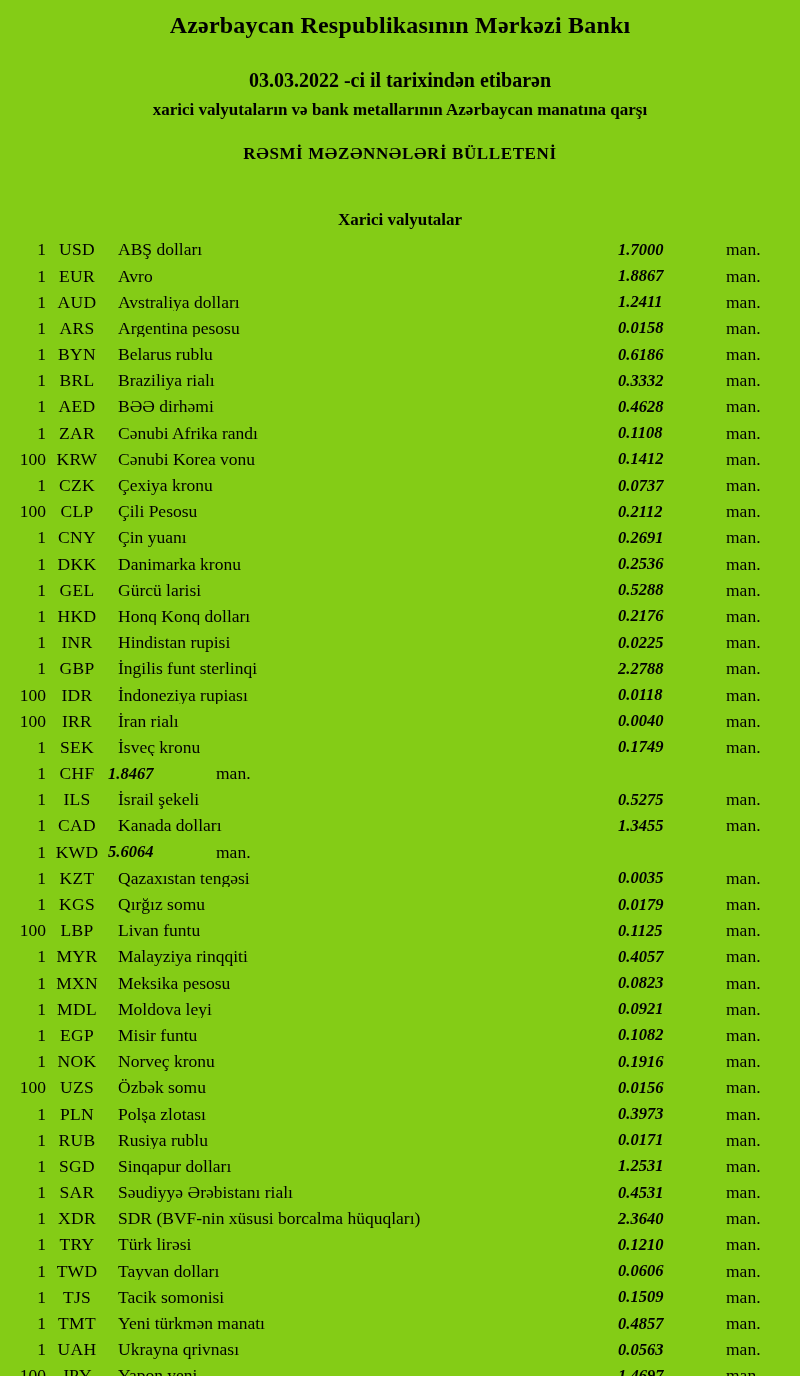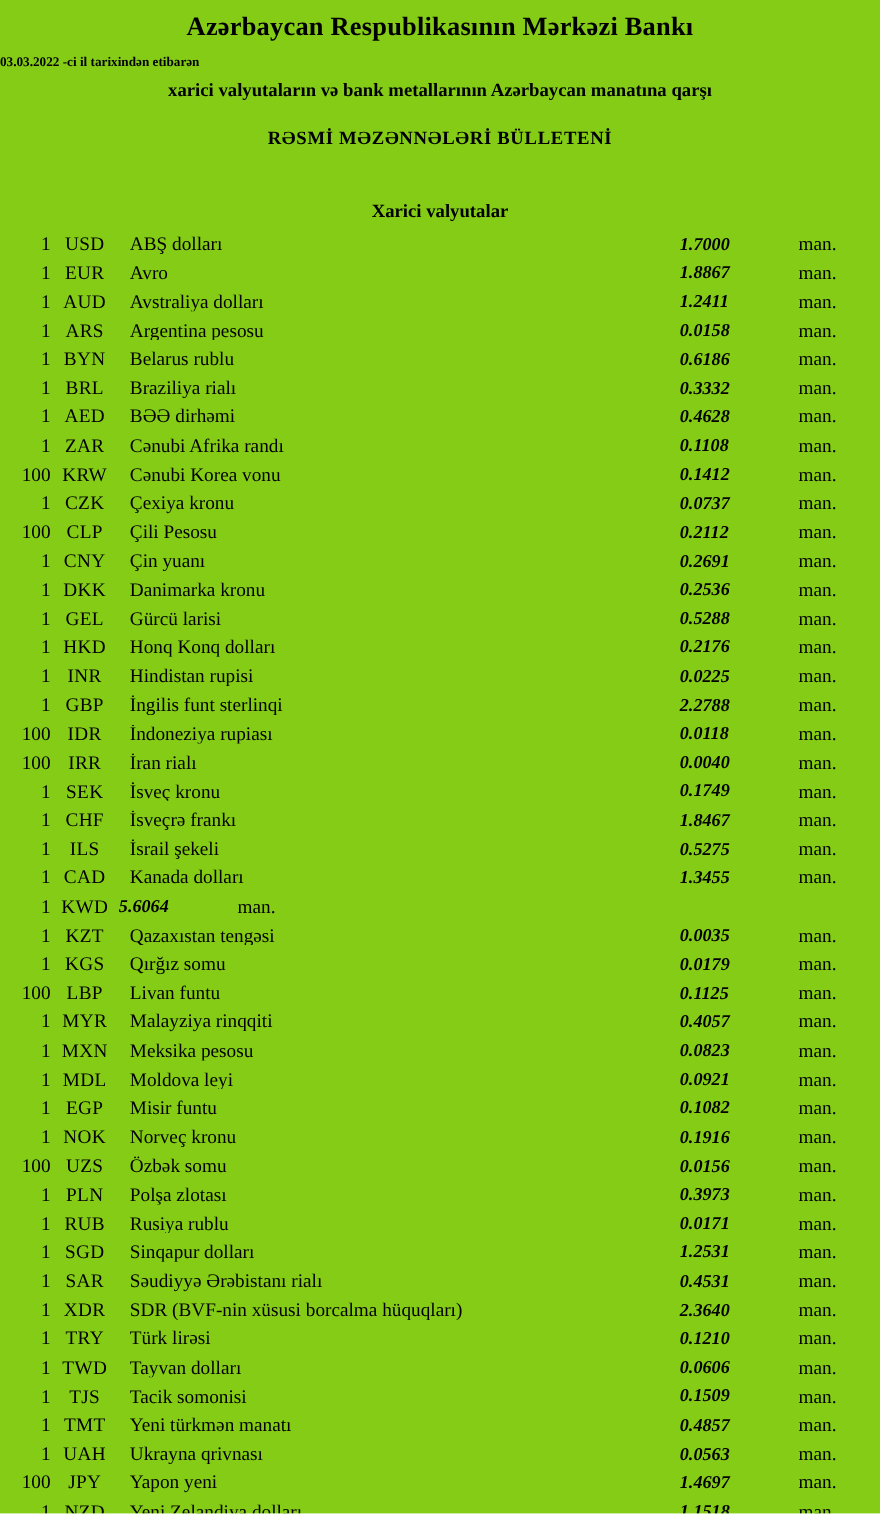--- a/index.html
+++ b/index.html
@@ -18,23 +18,24 @@
     padding-top: 8px;
   }
   .bank-title {
     font-size: 24px;
     font-weight: bold;
     text-align: center;
     margin: 4px 0 0 0;
     letter-spacing: 0.2px;
   }
   .date-line {
-    font-size: 12px;
-    font-weight: bold;
-    margin-top: 10px;
+    font-size: 20px;
+    font-weight: bold;
+    text-align: center;
+    margin-top: 30px;
   }
   .scope-line {
     font-size: 17px;
     font-weight: bold;
     text-align: center;
     margin-top: 8px;
   }
   .bulletin-line {
     font-size: 17px;
     font-weight: bold;
@@ -243,21 +244,20 @@
       <div class="rate-row">
         <span class="nominal">1</span>
         <span class="code">SEK</span>
         <span class="name">İsveç kronu</span>
         <span class="rate">0.1749</span>
         <span class="unit">man.</span>
       </div>
       <div class="rate-row">
         <span class="nominal">1</span>
         <span class="code">CHF</span>
-        <span class="name">İsveçrə frankı</span>
         <span class="rate">1.8467</span>
         <span class="unit">man.</span>
       </div>
       <div class="rate-row">
         <span class="nominal">1</span>
         <span class="code">ILS</span>
         <span class="name">İsrail şekeli</span>
         <span class="rate">0.5275</span>
         <span class="unit">man.</span>
       </div>

